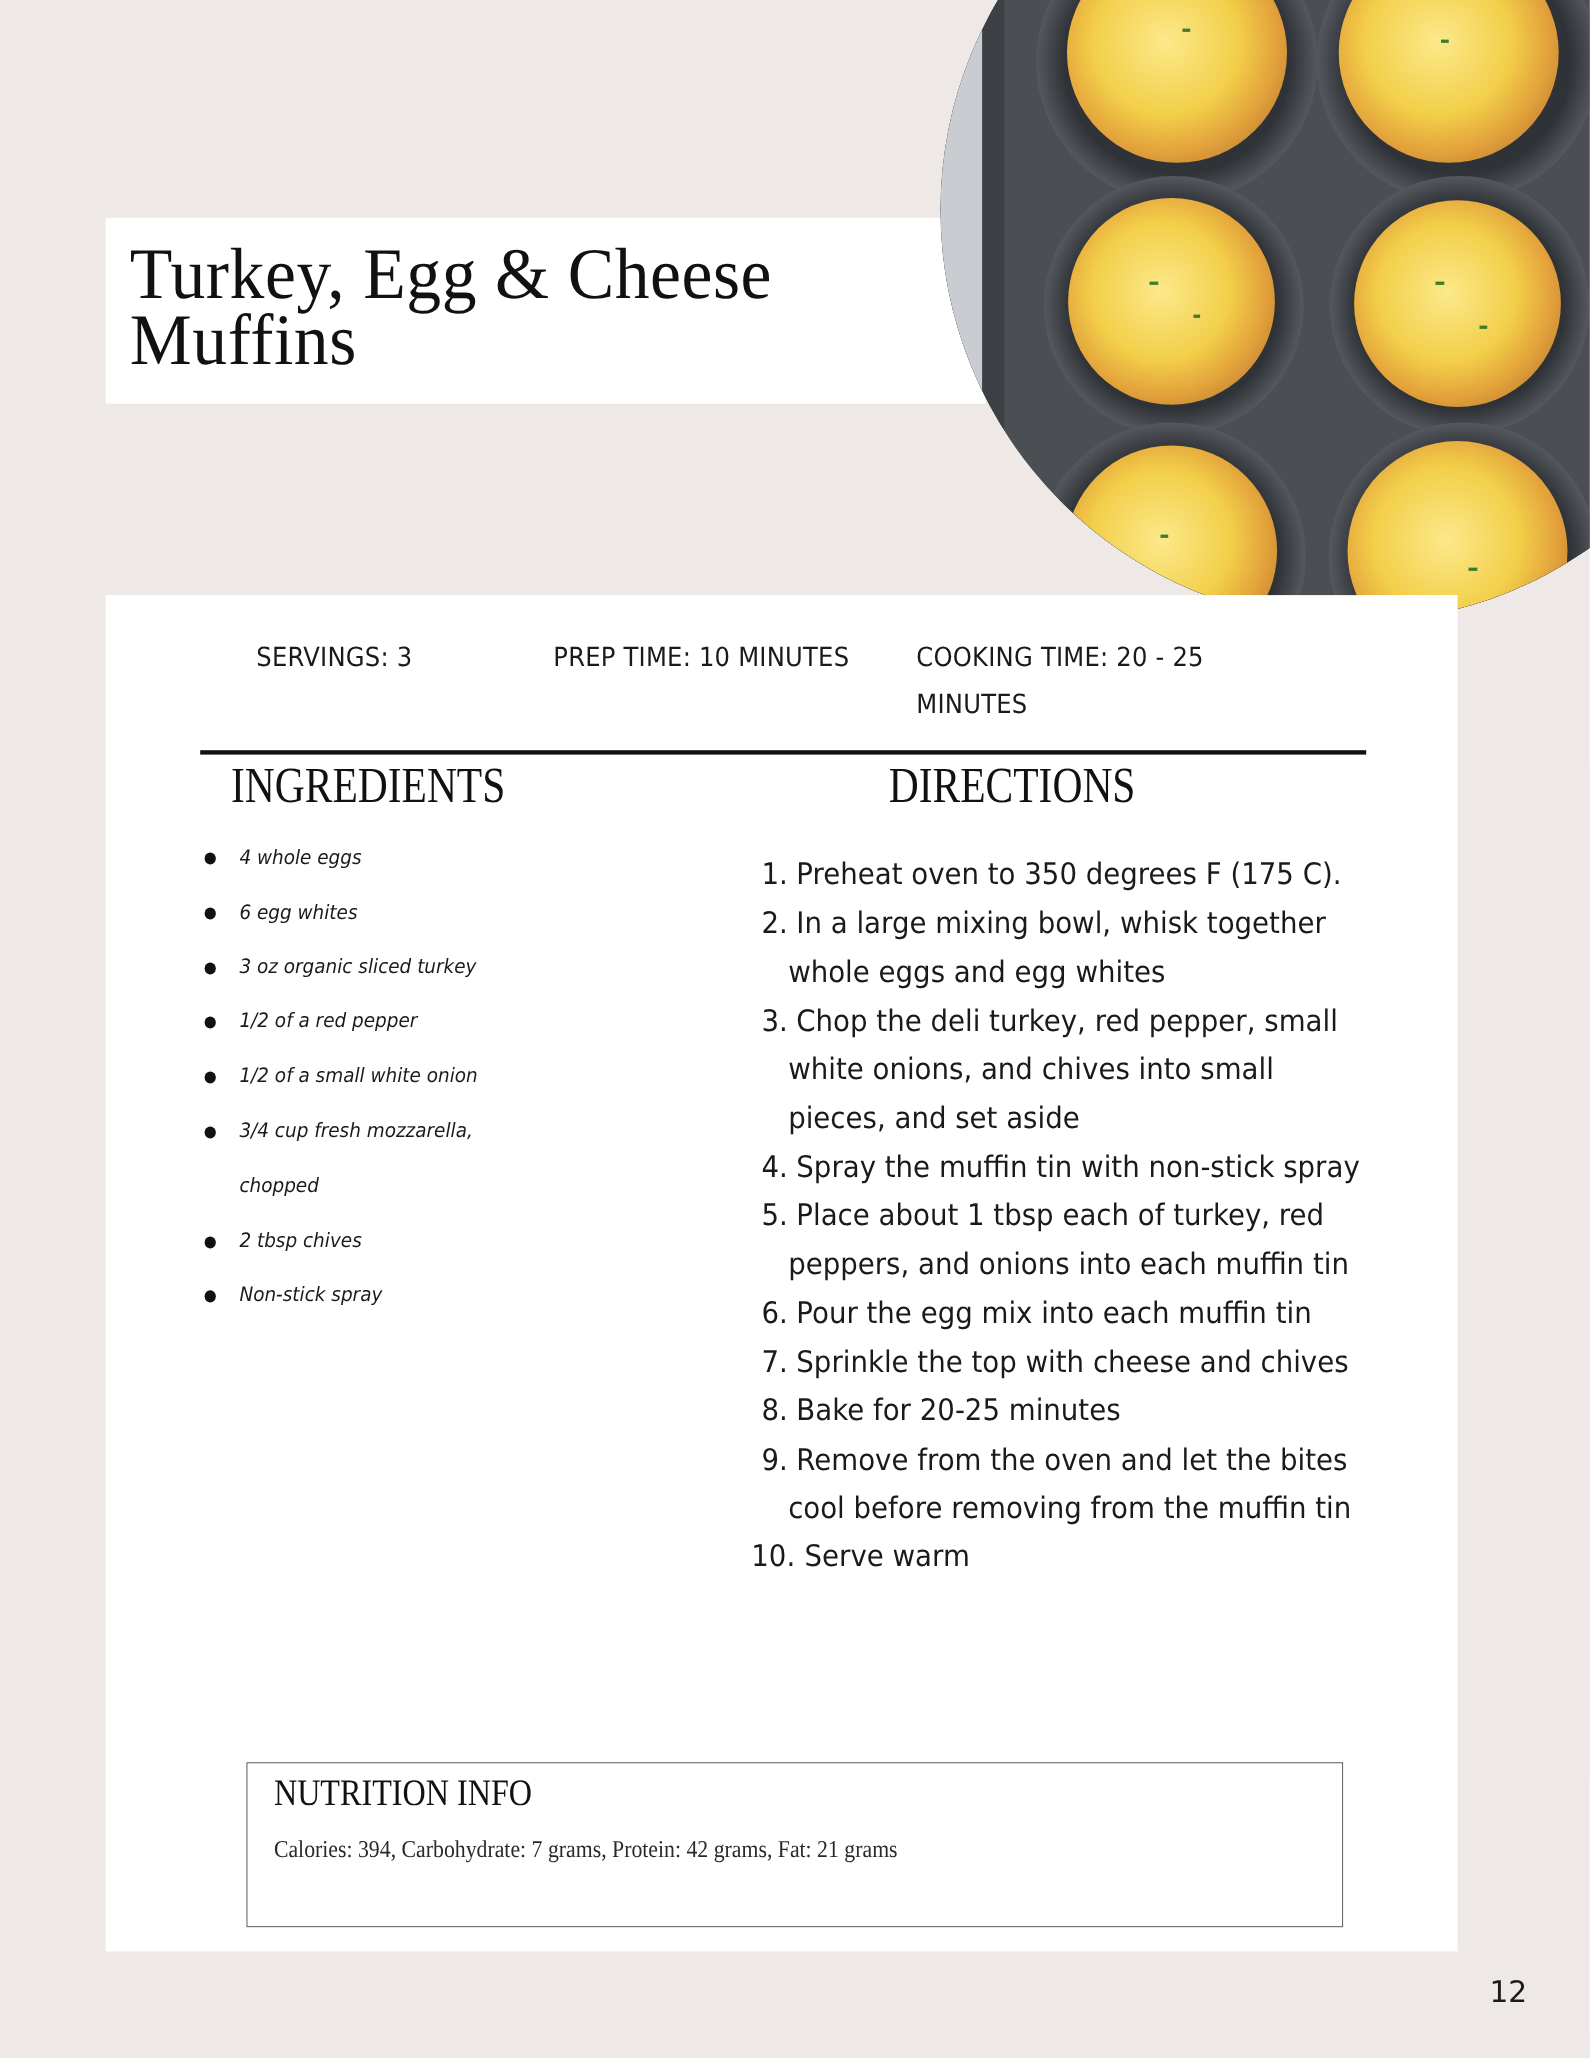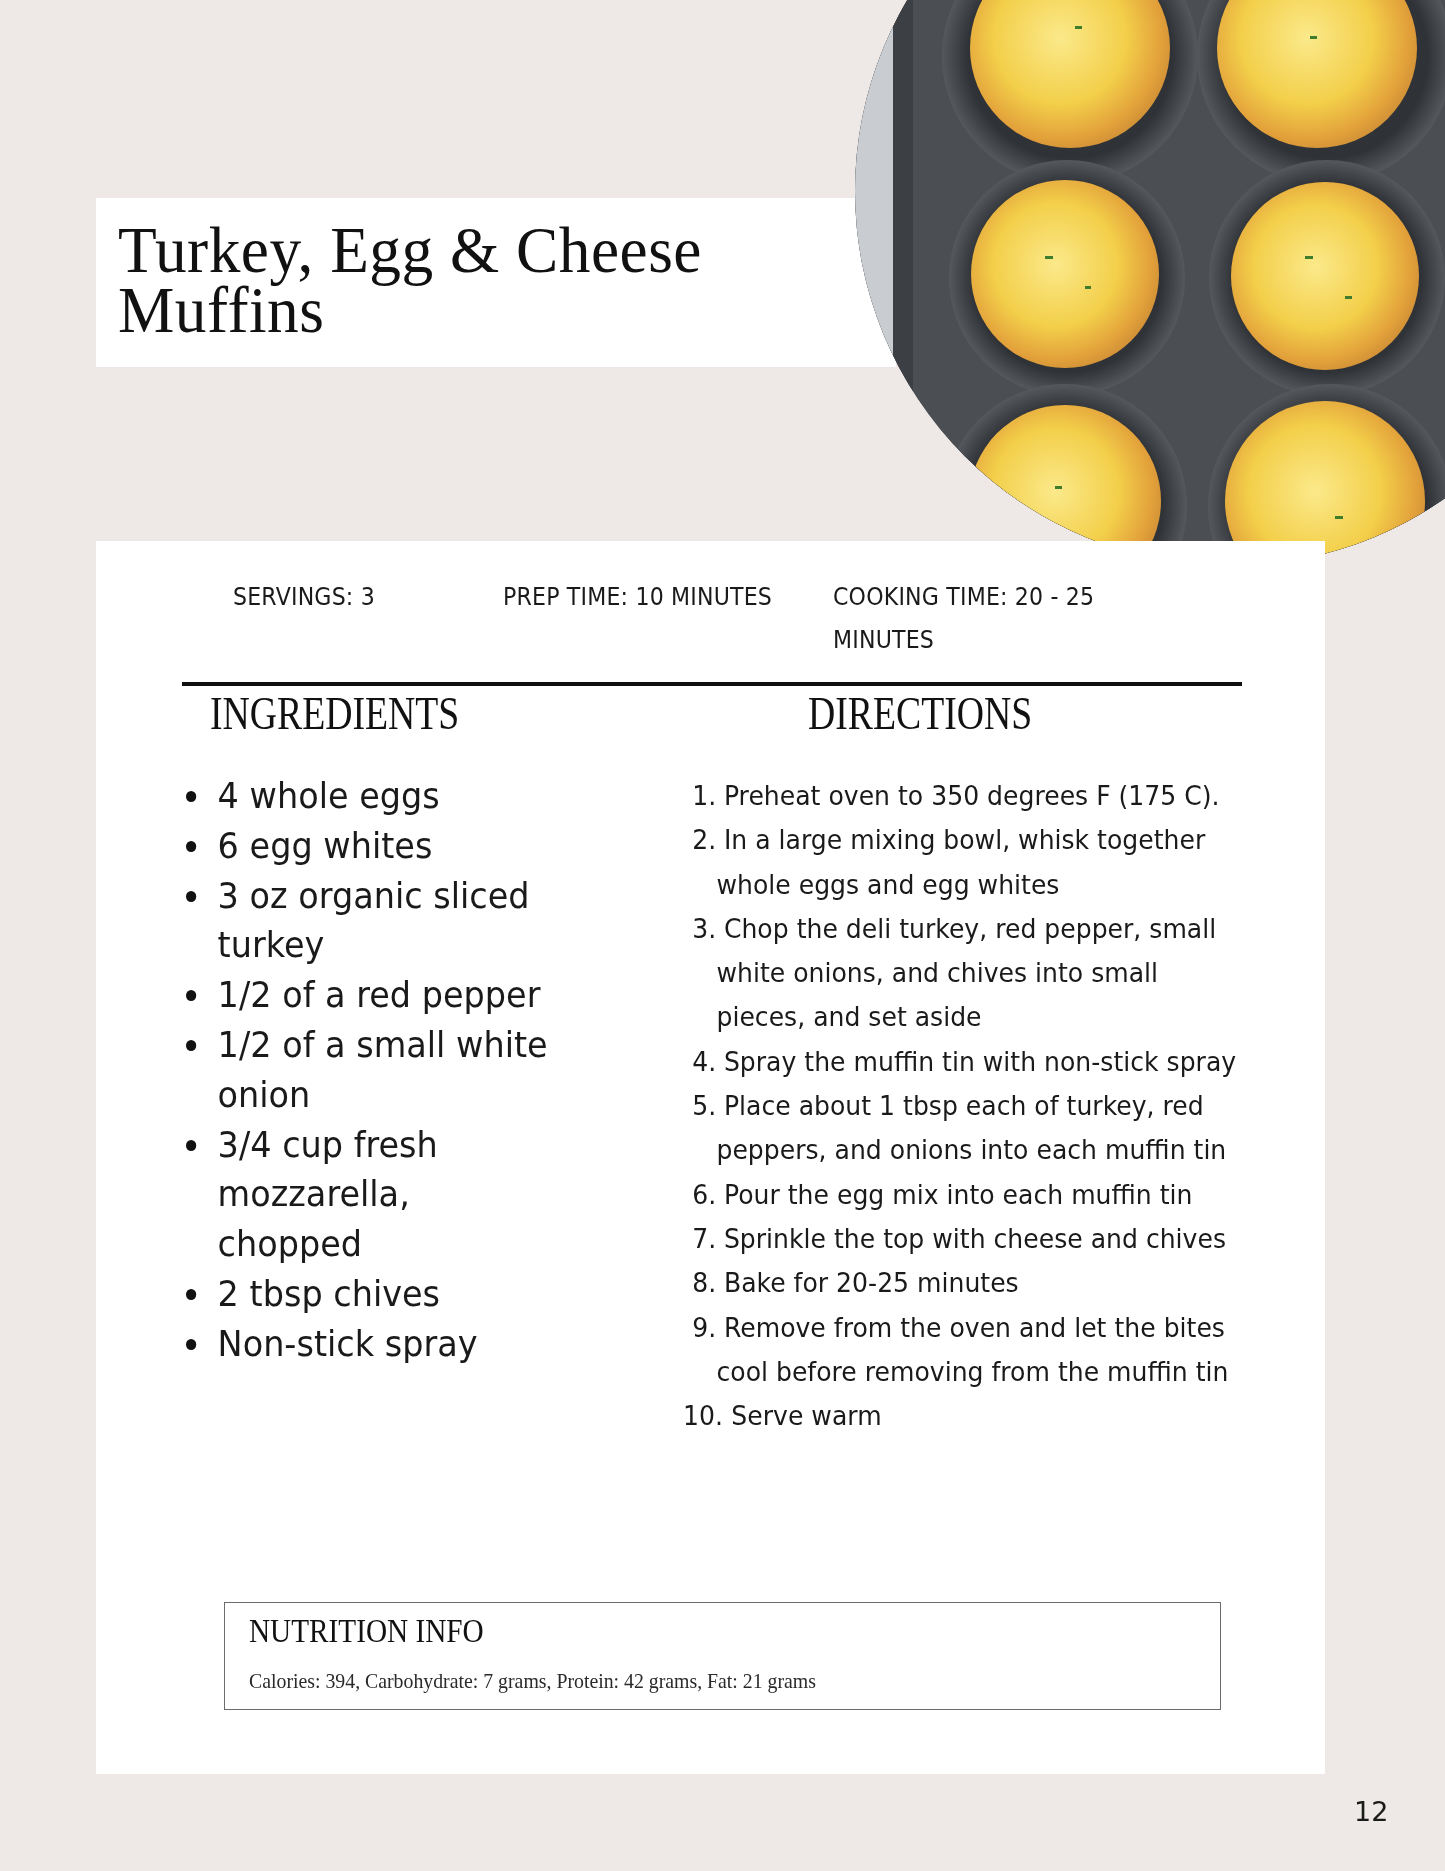--- a/index.html
+++ b/index.html
@@ -43,43 +43,43 @@
     }
     .section-heading {
       position: absolute; top: 688px; margin: 0;
       font-family: "Liberation Serif", serif; font-weight: normal;
       font-size: 46px; line-height: 52px; color: #111;
       transform: scaleX(0.82); transform-origin: left top;
     }
     .h-ingredients { left: 210px; }
     .h-directions { left: 808px; }
     .ingredients {
-      position: absolute; left: 186px; top: 771px; width: 400px;
+      position: absolute; left: 186px; top: 755px; width: 400px;
       margin: 0; padding: 0; list-style: none;
-      font-size: 36px; line-height: 49.8px; color: #1a1a1a;
+      font-size: 18px; line-height: 49.8px; color: #1a1a1a; font-style: italic;
     }
     .ingredients li { position: relative; padding-left: 34px; transform: scaleX(0.93); transform-origin: left center; }
     .ingredients li .bullet {
       position: absolute; left: 0; top: 20px; width: 11px; height: 11px;
       border-radius: 50%; background: #111;
     }
     .ingredients li .cont { display: block; }
     .directions {
       position: absolute; left: 683px; top: 774px; width: 600px;
       margin: 0; padding: 0; list-style: none;
       font-size: 27px; line-height: 44.3px; color: #1a1a1a;
     }
     .directions li { position: relative; padding-left: 44px; transform: scaleX(0.93); transform-origin: left center; }
     .directions li .num { position: absolute; left: 10px; top: 0; }
     .directions li.two-digit .num { left: 0; }
     .directions li.two-digit { padding-left: 52px; }
     .directions li .line { display: block; }
     .directions li .line.indent { margin-left: -8px; }
     .nutrition {
-      position: absolute; left: 224px; top: 1602px; width: 997px; height: 108px;
+      position: absolute; left: 224px; top: 1602px; width: 997px; height: 150px;
       box-sizing: border-box; border: 1.5px solid #6b6b6b; background: #fff;
     }
     .nutrition-title {
       position: absolute; left: 24px; top: 6px; margin: 0;
       font-family: "Liberation Serif", serif; font-weight: normal;
       font-size: 34px; line-height: 44px; color: #111;
       transform: scaleX(0.86); transform-origin: left top;
     }
     .nutrition-text {
       position: absolute; left: 24px; top: 63px;

